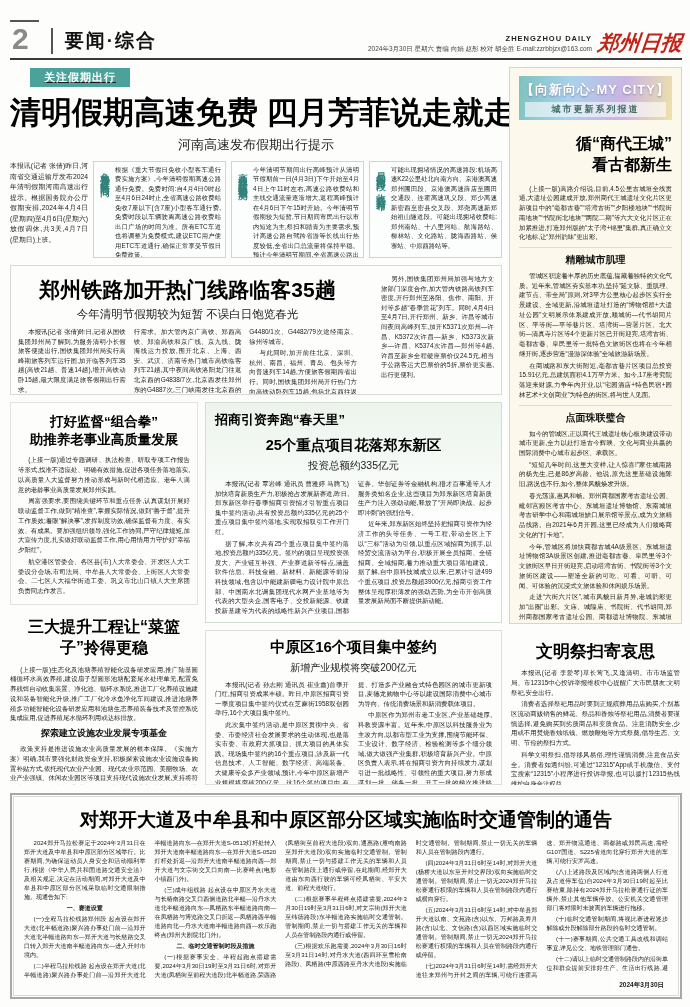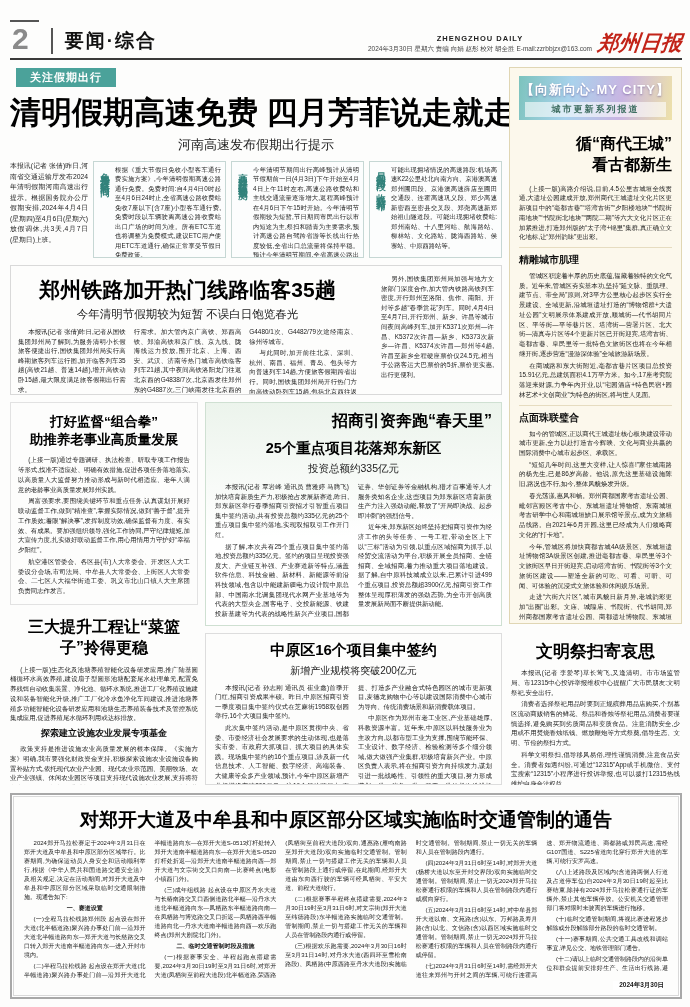--- a/index.html
+++ b/index.html
@@ -8,30 +8,30 @@
   .page {
     position:relative; width:690px; height:1007px; margin:0 auto;
     background:#fdfdfc; color:#1a1a1a; overflow:hidden;
     padding:20px 8px 0 10px;
   }
   
   .hdr { display:flex; align-items:flex-end; border-bottom:2px solid #3a3a3a; padding-bottom:4px; }
   .hdr-no { font-size:30px; line-height:1; color:#8a8a8a; font-weight:bold; padding:2px 10px 0 2px; border-top:2px solid #555; }
   .hdr-sec { font-size:19px; font-weight:800; color:#111; margin-left:12px; border-left:2px solid #555; padding-left:12px; letter-spacing:2px; }
   .hdr-right { margin-left:auto; display:flex; align-items:flex-end; gap:6px; }
-  .hdr-meta { text-align:center; }
+  .hdr-meta { text-align:right; }
   .hdr-en { font-size:7.5px; font-weight:bold; letter-spacing:1px; color:#222; }
   .hdr-date { font-size:6.5px; color:#444; margin-top:2px; }
   .hdr-logo { font-family:"DejaVu Serif",serif; font-style:italic; font-weight:bold; font-size:21px; color:#c22318; transform:skewX(-6deg); line-height:1; padding-bottom:1px; }
   
   .top-area { display:flex; gap:7px; margin-top:7px; height:718px; overflow:hidden; }
   .main-left { width:492px; flex:none; display:flex; flex-direction:column; }
   .sidebar { flex:1; display:flex; flex-direction:column; overflow:hidden; }
   
-  .tag { display:inline-flex; align-items:center; margin-left:6px; }
+  .tag { display:inline-flex; align-items:center; margin-left:20px;text-decoration:underline; }
   .tag-main { background:#4ba29a; color:#fff; font-size:11px; font-weight:bold; padding:2px 14px; letter-spacing:1px; }
   .tag-tail { width:150px; background:linear-gradient(90deg,#8fc3be,#cde4e1); clip-path:polygon(0 0,100% 0,88% 100%,0 100%); }
   .lead-h1 { font-size:31px; font-weight:900; text-align:center; color:#000; margin:5px 0 2px; letter-spacing:0; white-space:nowrap; }
   .lead-sub { font-size:13px; text-align:center; color:#222; margin-bottom:7px; }
   .info-row { display:flex; gap:5px; height:97px; overflow:hidden; }
   .info-intro { width:78px; flex:none; font-size:6.8px; line-height:1.55; text-align:justify; color:#222; }
   .info-box { flex:1; border:1px solid #c6d7d4; background:#fcfdfd; padding:3px 4px; display:flex; gap:4px; overflow:hidden; }
   .info-label { writing-mode:vertical-rl; font-size:9.5px; font-weight:bold; color:#32827b; letter-spacing:2px; flex:none; }
   .info-text { font-size:6.3px; line-height:1.5; text-align:justify; color:#222; }
   
@@ -44,34 +44,34 @@
   
   .bottom-row { display:flex; gap:7px; margin-top:7px; flex:1; overflow:hidden; }
   .left-col { width:188px; flex:none; overflow:hidden; }
   .mid-col { flex:1; display:flex; flex-direction:column; gap:7px; overflow:hidden; }
   .sup-box { border:1px solid #e2e2e2; padding:10px 7px 6px; }
   .h3a { font-size:13.5px; font-weight:800; text-align:center; line-height:1.35; color:#000; margin-bottom:6px; }
   .h3b { font-size:16px; font-weight:900; text-align:center; color:#000; margin:12px 0 6px; letter-spacing:0; }
   .subhead { font-size:9px; font-weight:bold; text-align:center; margin:4px 0; color:#111; }
   .body-sm { font-size:6.4px; line-height:1.52; text-align:justify; color:#222; }
   .invest1 { border:1px solid #cfe0d2; background:linear-gradient(180deg,#ecf4ec,#ffffff 60%); padding:8px 9px 6px; overflow:hidden; }
-  .inv-t1 { font-size:16px; font-weight:900; text-align:right; color:#000; }
+  .inv-t1 { font-size:13px; font-weight:900; text-align:left; color:#000; }
   .inv-t2 { font-size:14.5px; font-weight:800; text-align:center; color:#000; margin-top:7px; }
   .inv-t3 { font-size:10.5px; text-align:center; margin:4px 0 6px; color:#222; }
   .cols2 { column-count:2; column-gap:9px; font-size:6.4px; line-height:1.5; text-align:justify; }
   .invest2 { border:1px solid #dddddd; padding:7px 9px 13px; flex:1; overflow:hidden; }
   .inv2-t1 { font-size:15px; font-weight:900; text-align:center; color:#000; }
   .inv2-t2 { font-size:10px; text-align:center; margin:4px 0 5px; color:#222; }
   
   .city-box { border:1px solid #e0d6b4; background:#fcf8ec; padding:8px 9px; height:578px; overflow:hidden; }
   .banner { background:linear-gradient(100deg,#7cc3bd,#a9d2ec,#c9b5e2,#eee2a9); text-align:center; padding:5px 2px 3px; }
   .banner-l1 { color:#fff; font-weight:900; font-size:13px; letter-spacing:1px; text-shadow:0 1px 2px rgba(90,70,140,.55); }
   .banner-l2 { display:block; margin:3px 4px 0; background:rgba(255,255,255,.6); color:#3f6e62; font-size:9px; font-weight:bold; padding:1px 8px; letter-spacing:2px; }
   .city-title { font-size:16px; font-weight:900; text-align:right; line-height:1.3; color:#000000; margin:14px 0 8px; }
-  .city-sub { font-size:10px; font-weight:bold; text-align:left; margin:5px 0 4px; color:#111; border-top:1px solid #e6dcc0; padding-top:5px; }
+  .city-sub { font-size:10px; font-weight:bold; text-align:center; margin:5px 0 4px; color:#111; border-top:1px solid #e6dcc0; padding-top:5px; }
   .festival { margin-top:8px; padding:2px 2px 0; overflow:hidden; }
   .fes-t { font-size:17px; font-weight:900; text-align:center; color:#000; margin:6px 0 5px; }
   
   .notice { margin-top:8px; border:2px solid #a8a8a8; box-shadow:inset 0 0 0 1px #fff, inset 0 0 0 2px #d9d9d9; padding:9px 12px 6px; height:206px; position:relative; overflow:hidden; }
   .not-t1 { font-size:16px; font-weight:900; text-align:center; color:#000; }
   .not-t2 { font-size:19px; font-weight:900; text-align:center; color:#000; margin-top:3px; }
   .not-cols { column-count:5; column-gap:9px; font-size:6px; line-height:1.5; text-align:justify; margin-top:6px; height:142px; overflow:hidden; }
   .not-date { position:absolute; right:16px; bottom:7px; font-size:6.5px; font-weight:bold; background:#fff; padding-left:6px; }
   
   .para { margin:0 0 2px; text-indent:1.6em; }

